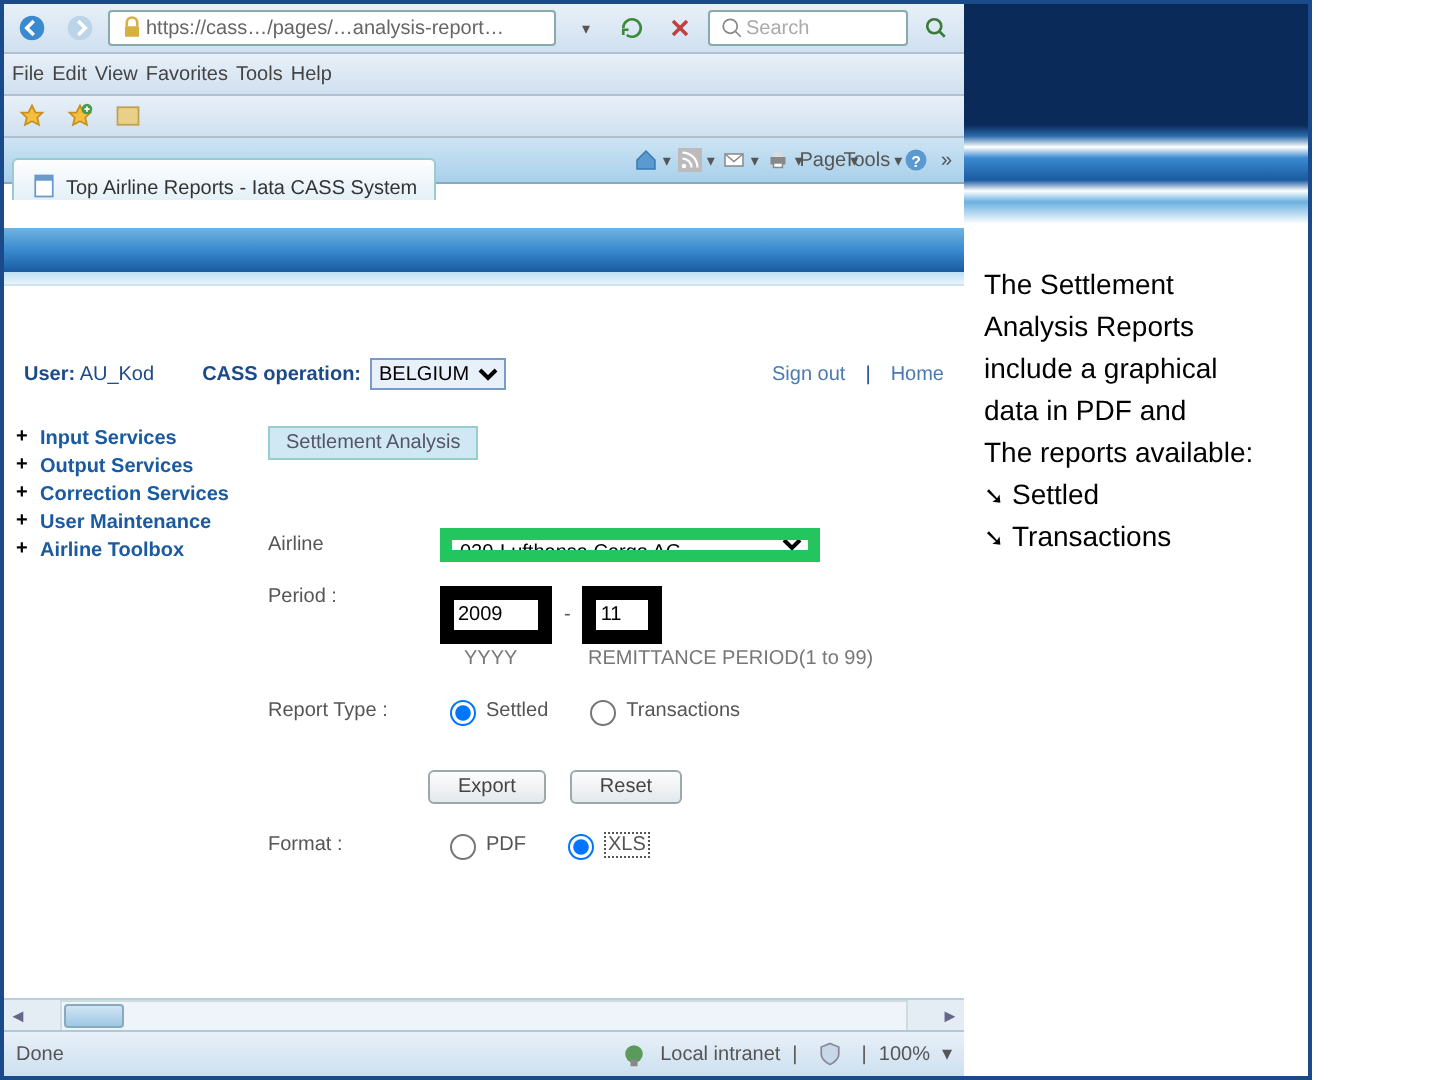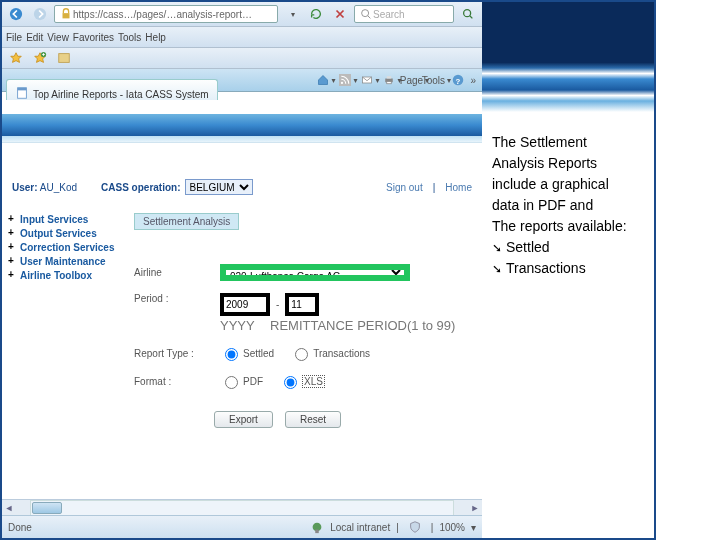--- a/index.html
+++ b/index.html
@@ -32,23 +32,23 @@
   #leftnav { width:118px; padding:14px 4px 0 6px; font-size:10px; }
   #leftnav a { color:#1a5aa0; text-decoration:none; font-weight:bold; display:block; line-height:14px;}
   #leftnav .row { display:flex; gap:4px; align-items:flex-start; }
   #leftnav .plus { color:#000; font-weight:bold; width:8px; }
   #main { flex:1; padding:14px 8px 0 4px; font-size:10px; color:#555; }
   .sect-title { background:#cfe8f4; border:1px solid #9cc; display:inline-block; padding:2px 8px; font-size:10px; color:#556; margin-bottom:22px;}
   .form-row { display:flex; align-items:center; margin:12px 0; gap:6px;}
   .form-row .lbl { width:80px; color:#555;}
   .sel { font-size:10px; border:6px solid #22c55e; height:17px; background:#fff; }
   .sel.wide { width:190px; }
-  .txt { font-size:10px; border:4px solid #000000; height:15px; width:38px; padding:0 2px;}
+  .txt { font-size:10px; border:7px solid #000000; height:15px; width:38px; padding:0 2px;}
   .txt.sm { width:22px; }
-  .hint { font-size:13px; color:#777; }
+  .hint { font-size:10px; color:#777;margin-left:12px; }
   .radio-lbl { display:flex; align-items:center; gap:2px; margin-right:10px;}
   .btn { background:linear-gradient(#fdfdfd,#e4e8ec); border:1px solid #9aa; border-radius:3px; padding:2px 14px; font-size:10px; color:#444; cursor:pointer;}
   
   #statusbar { position:absolute; left:0; right:0; bottom:0; height:22px; background:linear-gradient(#e8f0f8,#cde0f0); border-top:1px solid #b0c8da; display:flex; align-items:center; font-size:10px; color:#555; padding:0 6px; gap:6px;}
   #statusbar .spacer { flex:1; }
   #hscroll { position:absolute; left:0; right:0; bottom:22px; height:16px; background:#e4ecf4; border-top:1px solid #bcd; display:flex; align-items:center;}
   #hscroll .track { flex:1; height:14px; background:#eef4fa; border:1px solid #cdd; position:relative; margin:0 14px;}
   #hscroll .thumb { position:absolute; left:1px; top:1px; height:10px; width:28px; background:linear-gradient(#cfe4f4,#9ec8e4); border:1px solid #8ab; border-radius:2px;}
   #hscroll .arrow { width:14px; text-align:center; color:#668; font-size:9px;}
   svg.mini { width:14px; height:14px; }
@@ -263,36 +263,36 @@
             <label class="radio-lbl">
                 <input type="radio" name="rt" checked="" style="">
                 <span>Settled</span>
               </label>
             <label class="radio-lbl">
                 <input type="radio" name="rt" style="">
                 <span>Transactions</span>
               </label>
           </div>
 
+          <div class="form-row" style="margin-top:22px; gap:12px; padding-left:80px;">
+            <button class="btn">Export</button>
+            <button class="btn">Reset</button>
+          </div>
+
           <div class="form-row">
             <span class="lbl">Format :</span>
             <label class="radio-lbl">
                 <input type="radio" name="fmt" style="">
                 <span>PDF</span>
               </label>
             <label class="radio-lbl">
                 <input type="radio" name="fmt" checked="" style="">
                 <span style="border:1px dotted #555;padding:0 1px">XLS</span>
               </label>
           </div>
-
-          <div class="form-row" style="margin-top:22px; gap:12px; padding-left:80px;">
-            <button class="btn">Export</button>
-            <button class="btn">Reset</button>
-          </div>
         </div>
       </div>
     </div>
 
     <div id="hscroll">
       <div class="arrow">◄</div>
       <div class="track">
           <div class="thumb"></div>
         </div>
       <div class="arrow">►</div>

